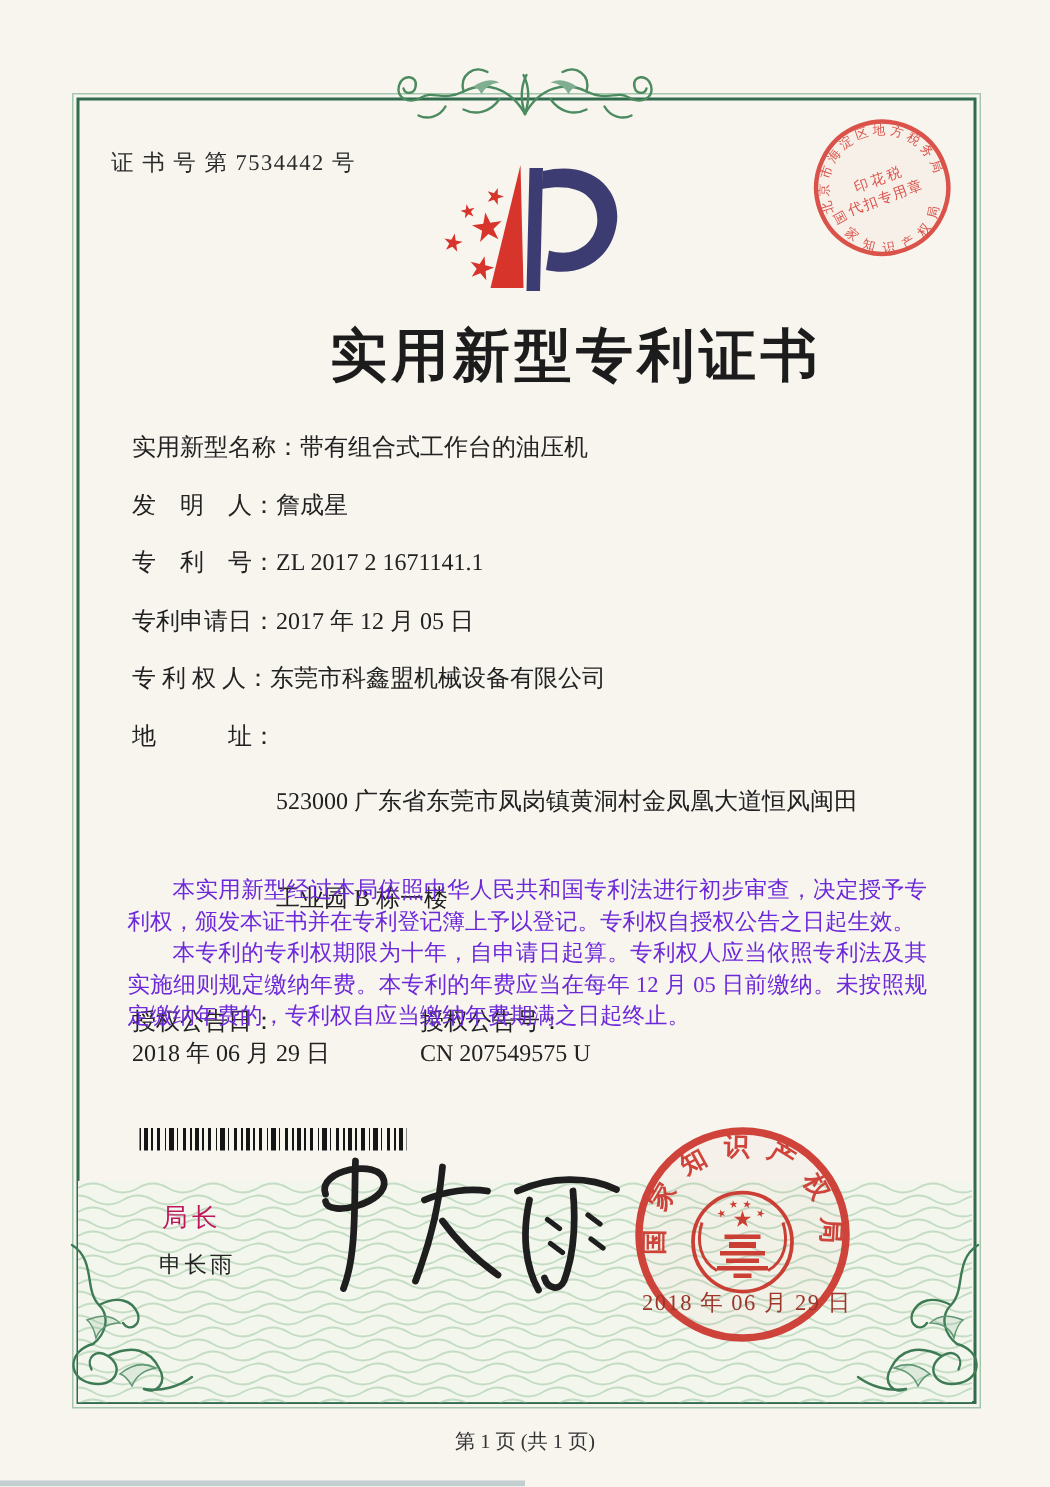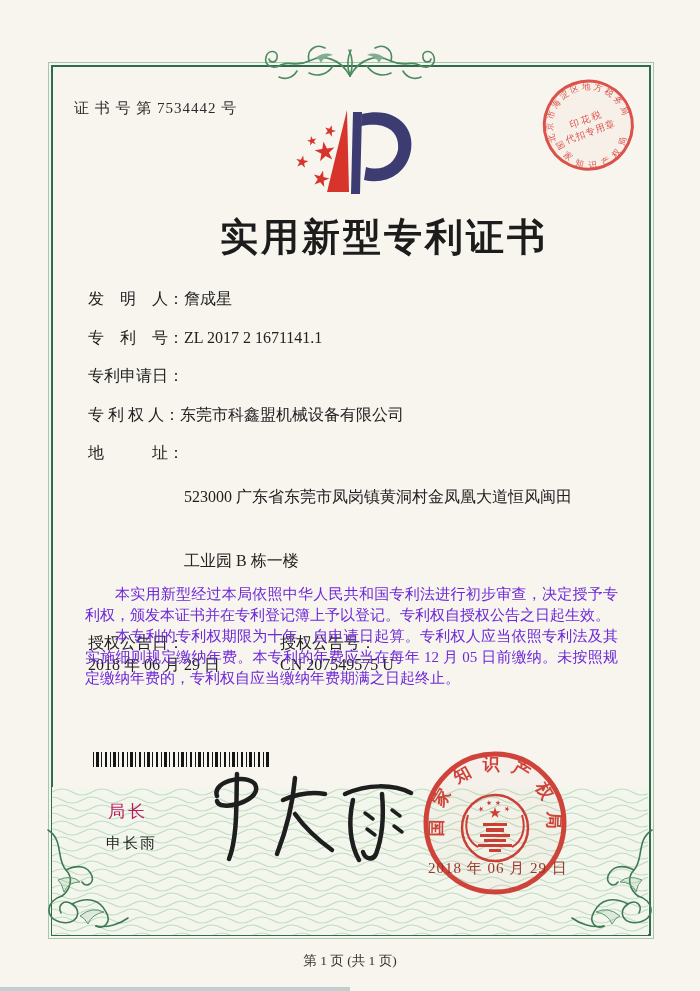--- a/index.html
+++ b/index.html
@@ -169,29 +169,34 @@
       </text>
       <text x="48" y="45" text-anchor="middle" font-size="9.5" fill="#d8453c" letter-spacing="2">印花税</text>
       <text x="48" y="58" text-anchor="middle" font-size="9.5" fill="#d8453c" letter-spacing="1">代扣专用章</text>
     </svg>
   </div>
 
   <div class="title">实用新型专利证书</div>
 
   <div class="fields">
     <div class="row">
+      <span class="lbl">实用新型名称：</span>
+      <span class="val">带有组合式工作台的油压机</span>
+    </div>
+    <div class="row">
       <span class="lbl">发　明　人：</span>
       <span class="val">詹成星</span>
     </div>
     <div class="row">
       <span class="lbl">专　利　号：</span>
       <span class="val">ZL 2017 2 1671141.1</span>
     </div>
     <div class="row">
       <span class="lbl">专利申请日：</span>
+      <span class="val">2017 年 12 月 05 日</span>
     </div>
     <div class="row">
       <span class="lbl">专 利 权 人：</span>
       <span class="val">东莞市科鑫盟机械设备有限公司</span>
     </div>
     <div class="row">
       <span class="lbl">地　　　址：</span>
       <span class="val">
         <span style="display:block">523000 广东省东莞市凤岗镇黄洞村金凤凰大道恒风闽田</span>
         <span style="display:block">工业园 B 栋一楼</span>

